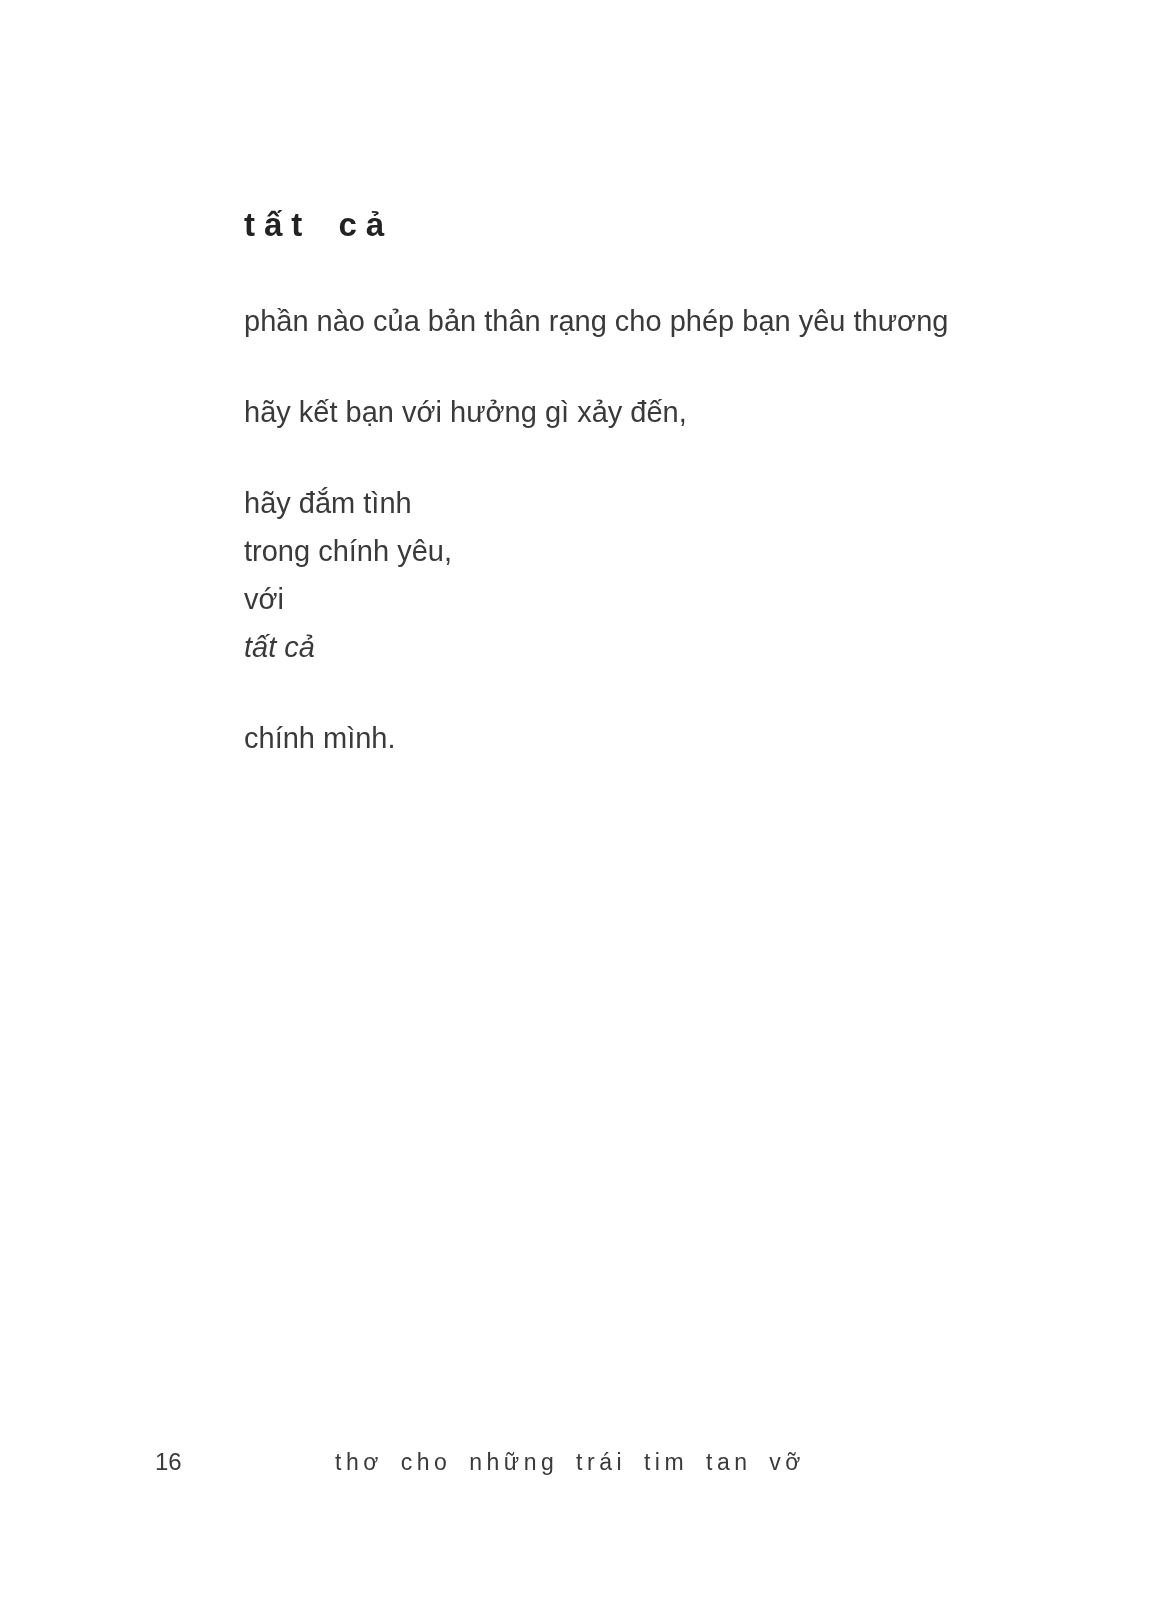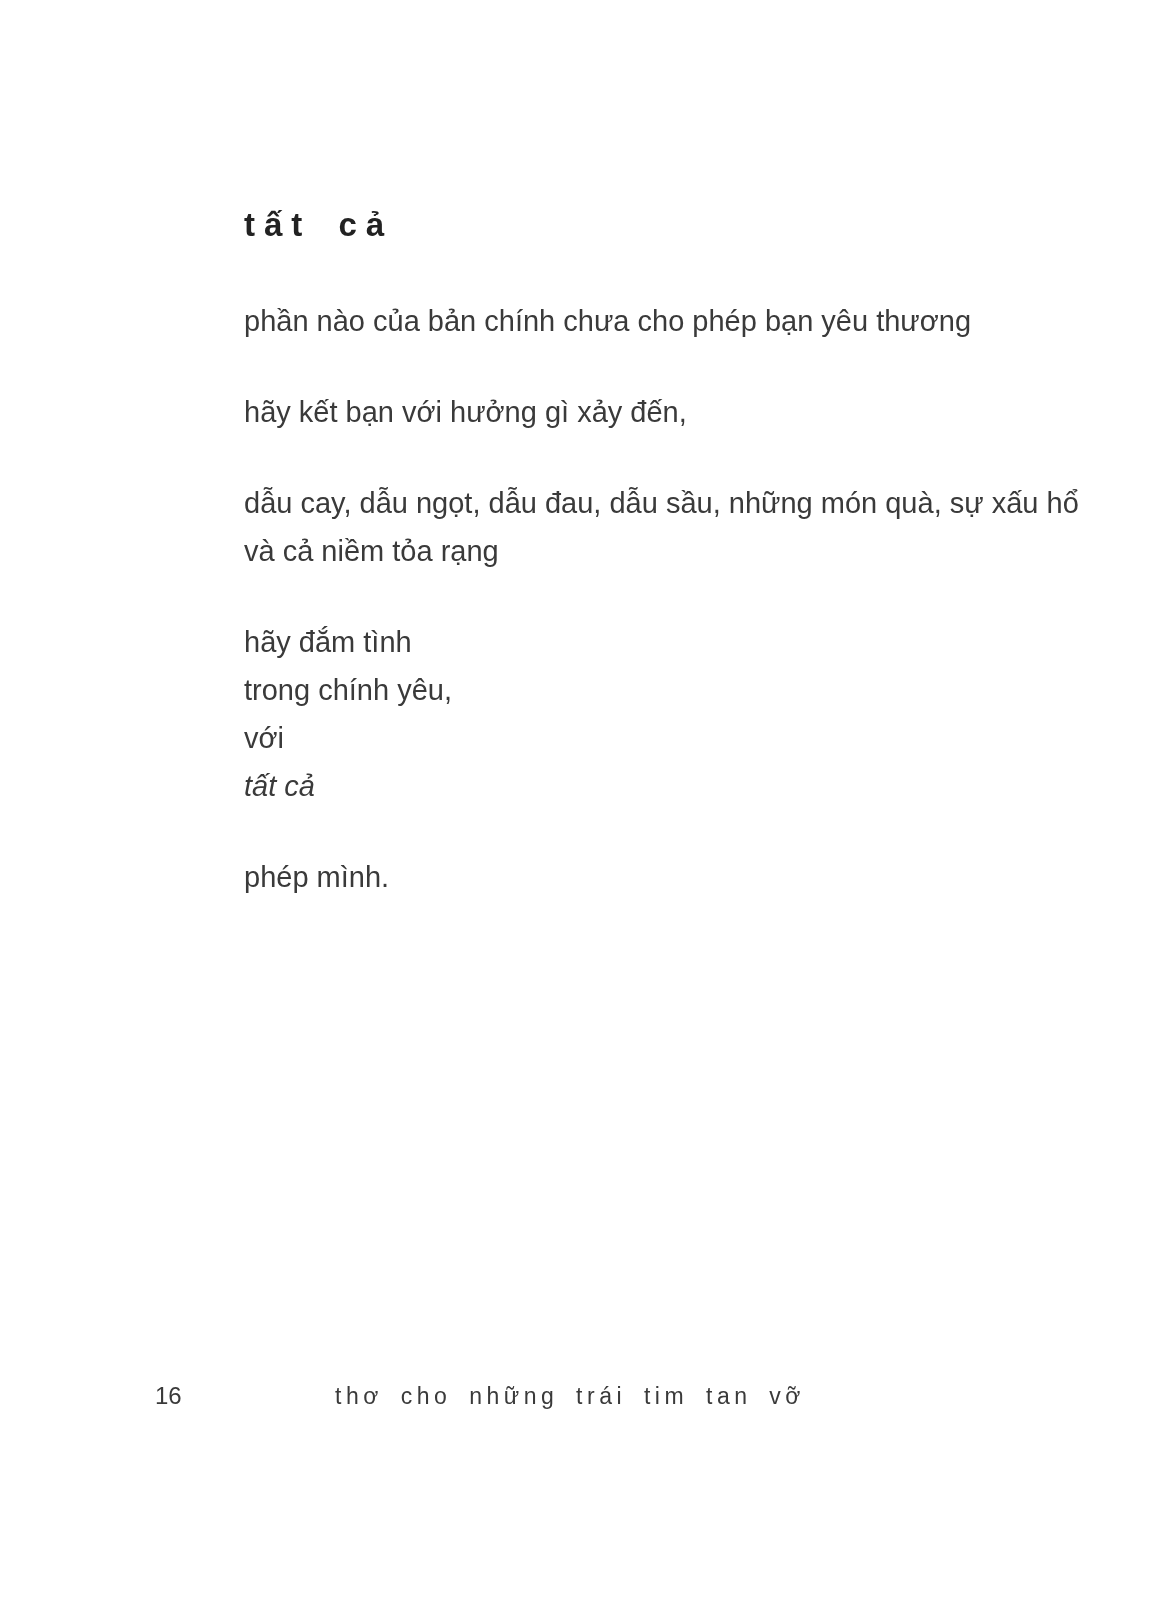--- a/index.html
+++ b/index.html
@@ -39,21 +39,21 @@
     line-height: 48px;
     white-space: nowrap;
   }
   .line.italic {
     font-style: italic;
   }
   .footer {
     position: absolute;
     left: 0;
     right: 0;
-    top: 1378px;
+    top: 1444px;
     height: 40px;
   }
   .page-number {
     position: absolute;
     left: 155px;
     top: 0;
     font-size: 24px;
     line-height: 36px;
     color: #3a3a3a;
   }
@@ -71,37 +71,33 @@
     transform: translateX(-13px);
   }
 </style>
 </head>
 <body>
 
 <div class="content">
   <h1 class="poem-title">tất cả</h1>
   <div class="poem-body" id="poem-body">
       <div class="stanza">
-        <p class="line">phần nào của bản chính chưa cho phép bạn yêu thương</p>
+        <p class="line">phần nào của bản thân rạng cho phép bạn yêu thương</p>
       </div>
       <div class="stanza">
         <p class="line">hãy kết bạn với hưởng gì xảy đến,</p>
-      </div>
-      <div class="stanza">
-        <p class="line">dẫu cay, dẫu ngọt, dẫu đau, dẫu sầu, những món quà, sự xấu hổ</p>
-        <p class="line">và cả niềm tỏa rạng</p>
       </div>
       <div class="stanza">
         <p class="line">hãy đắm tình</p>
         <p class="line">trong chính yêu,</p>
         <p class="line">với</p>
         <p class="line italic">tất cả</p>
       </div>
       <div class="stanza">
-        <p class="line">phép mình.</p>
+        <p class="line">chính mình.</p>
       </div>
     </div>
 </div>
 
 <div class="footer">
   <span class="page-number">16</span>
   <span class="running-title">thơ cho những trái tim tan vỡ</span>
 </div>
 
 </body></html>

